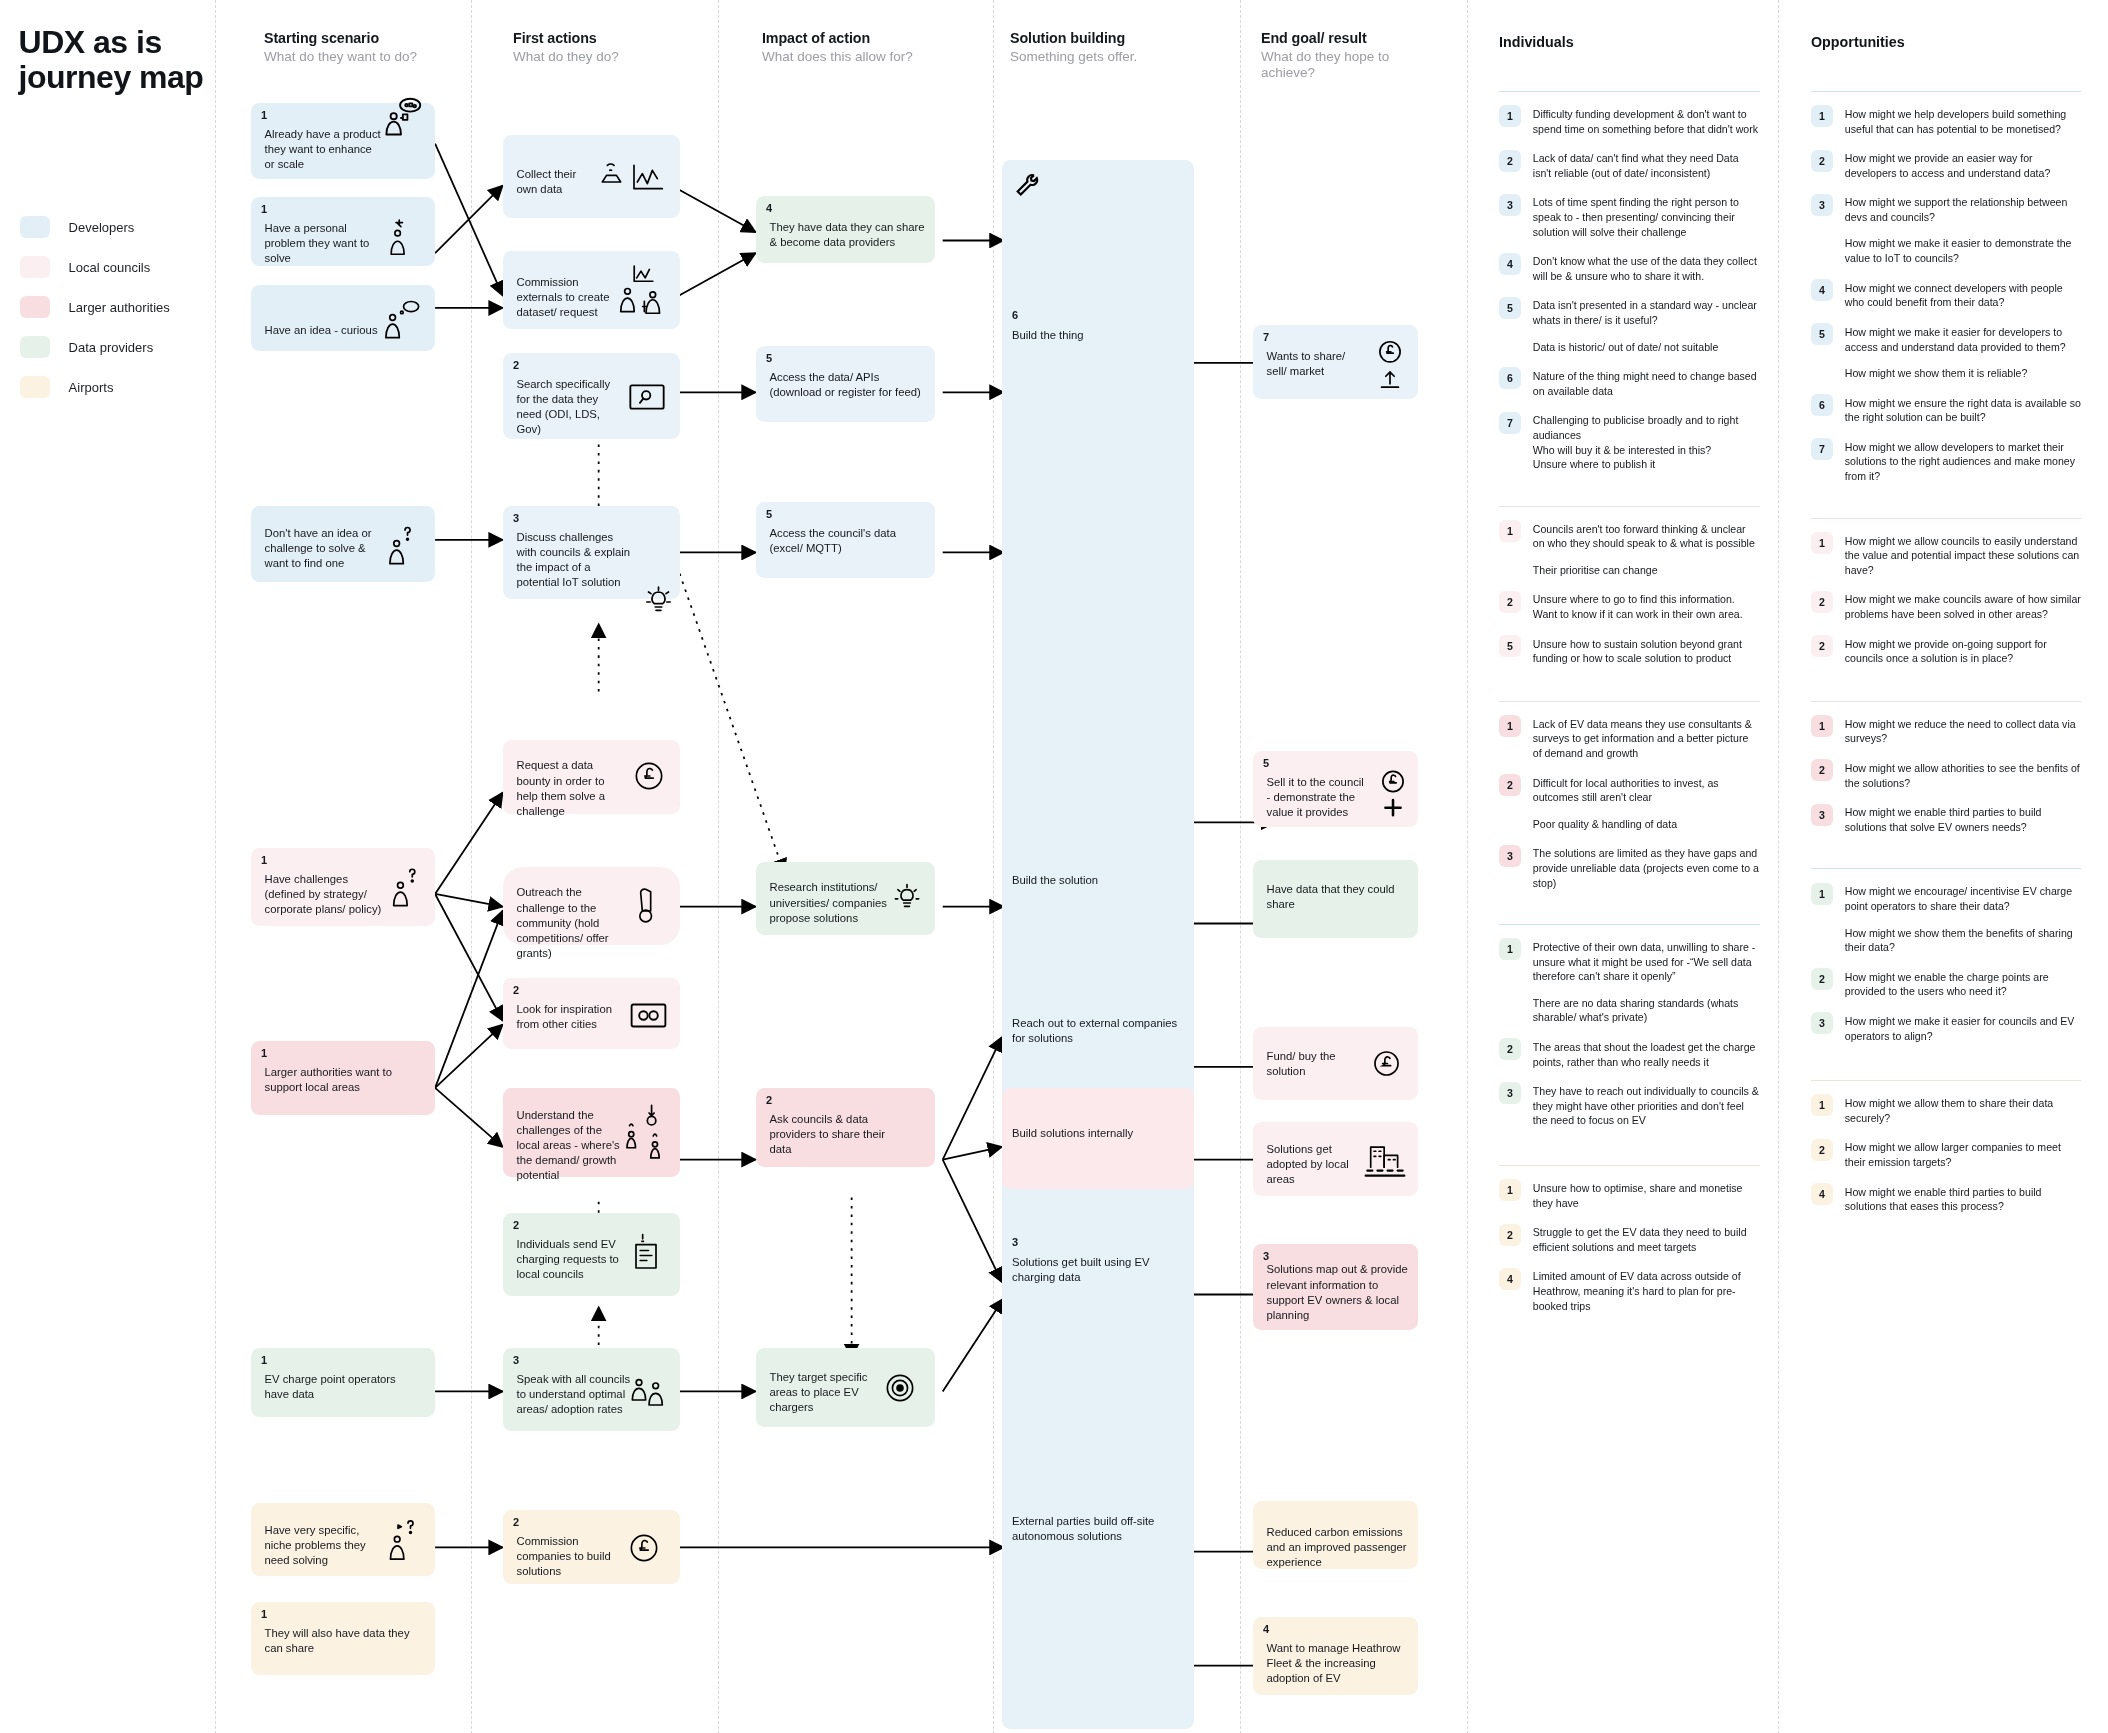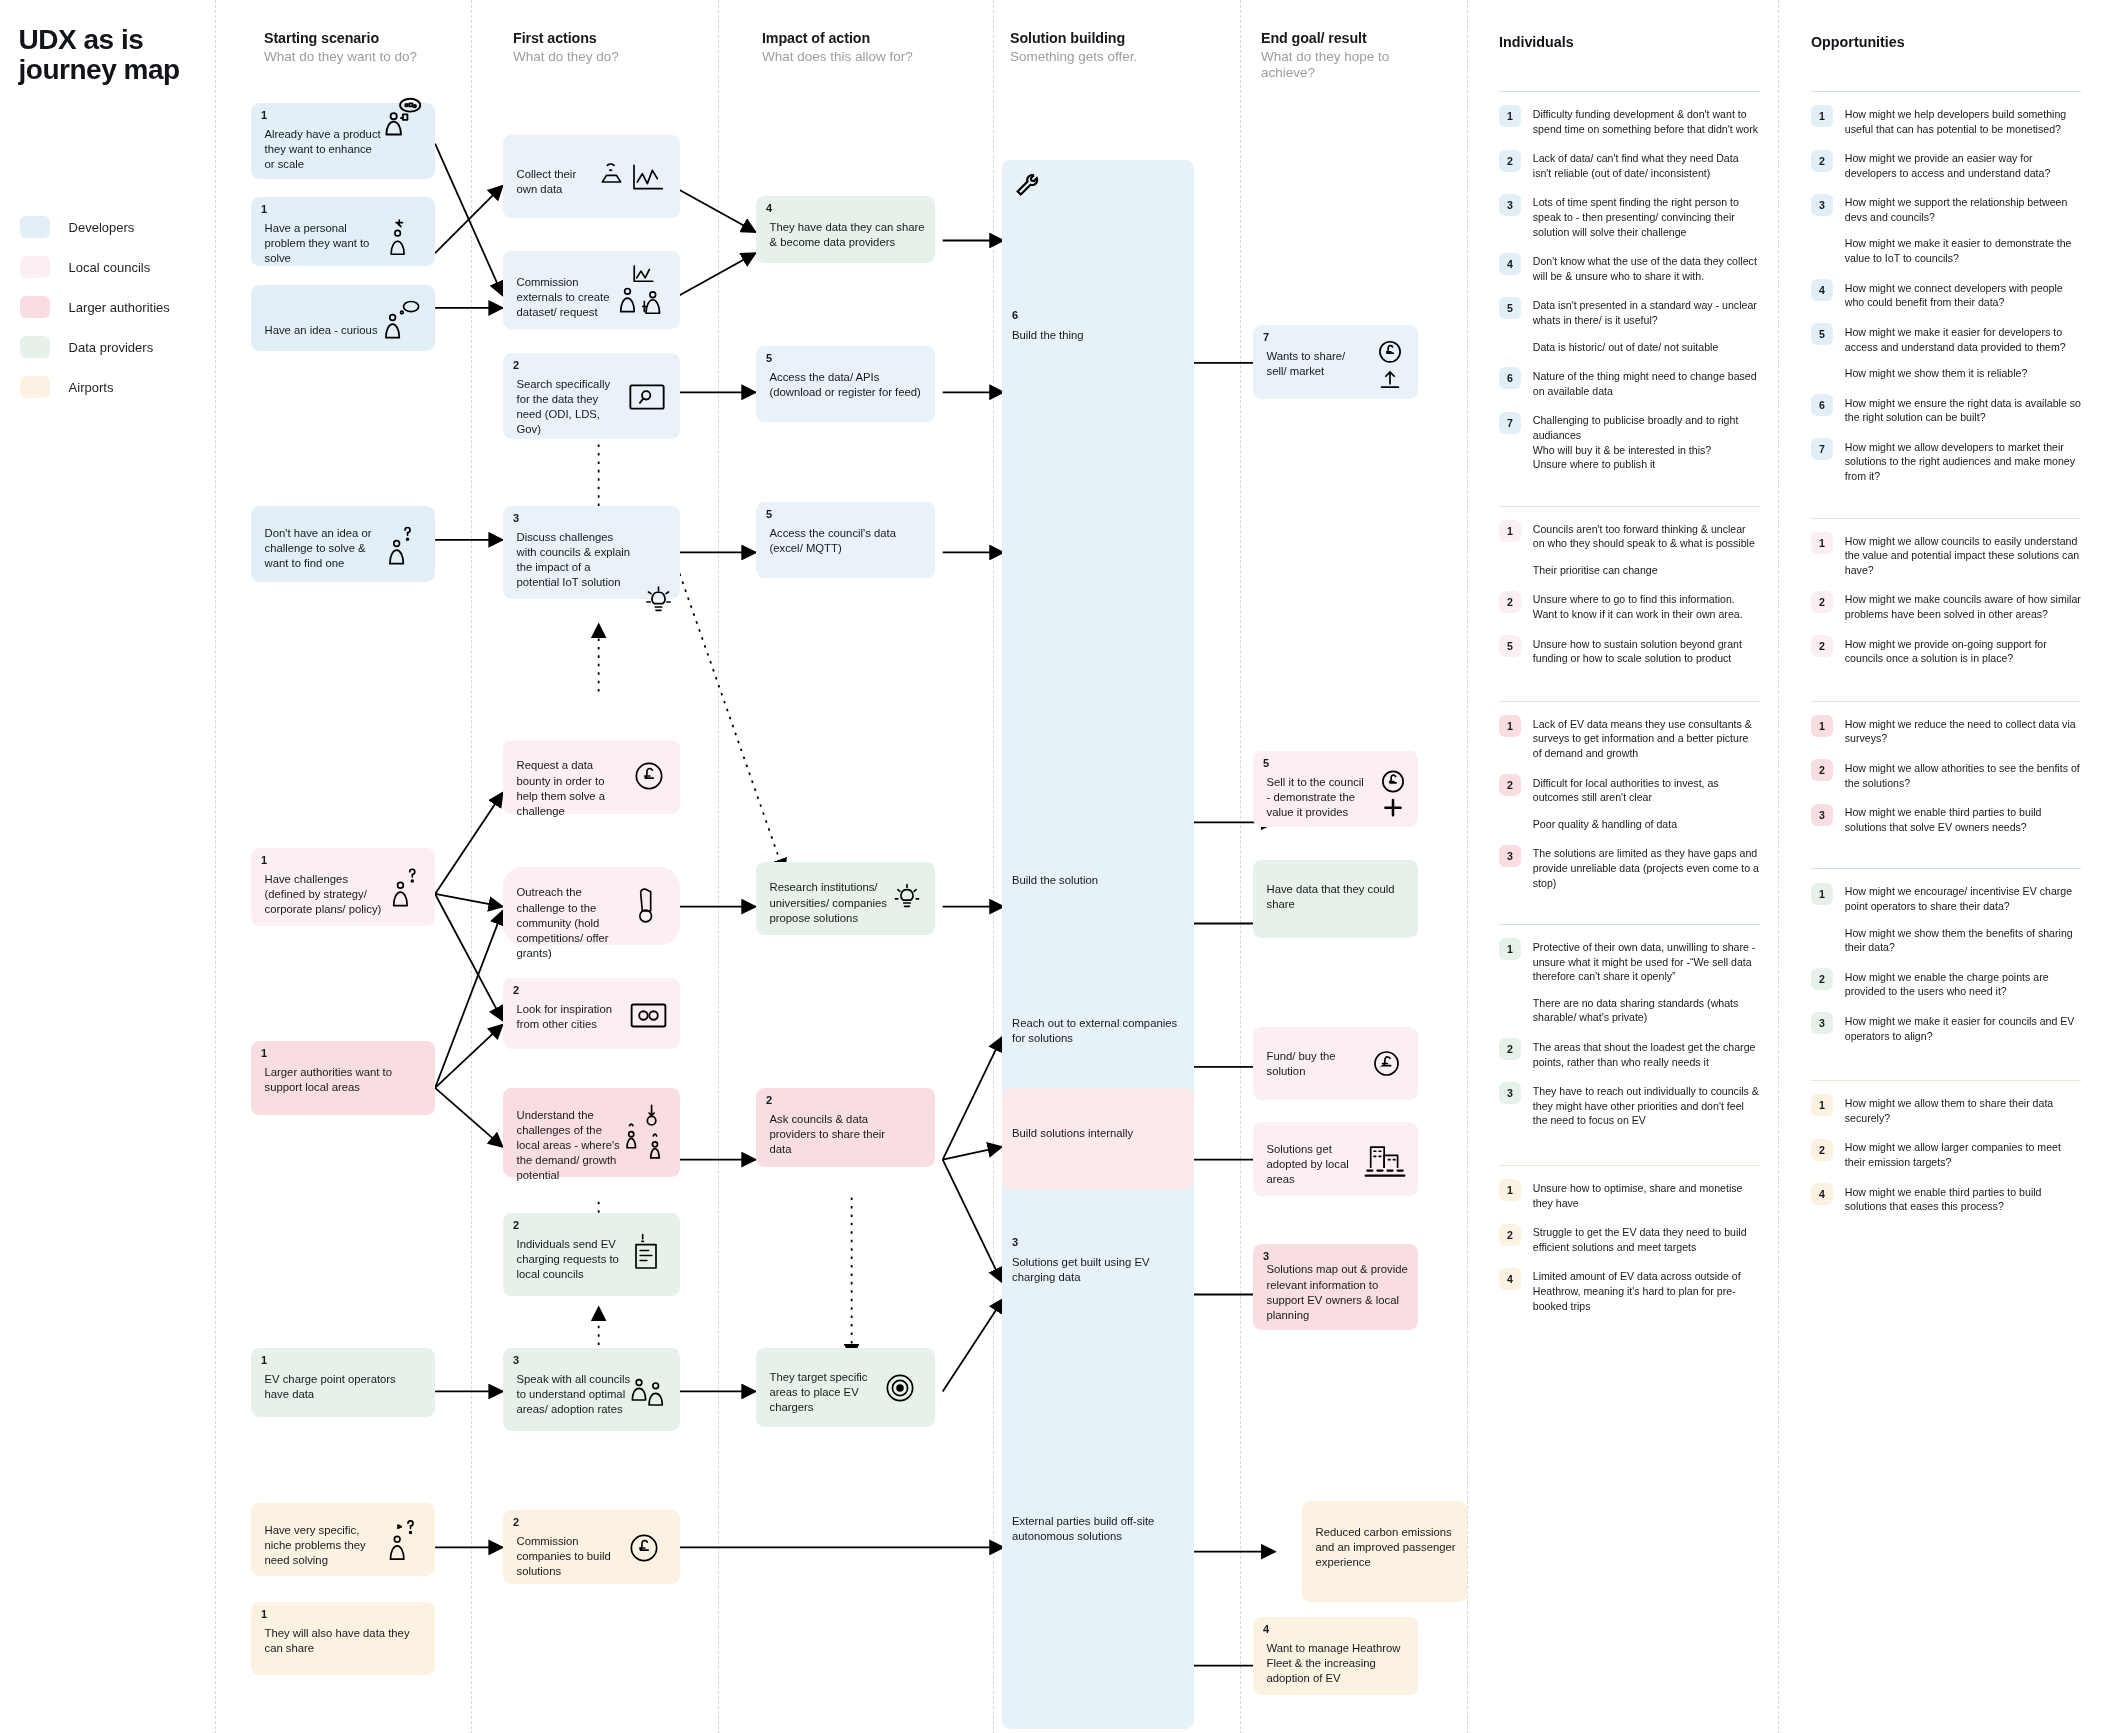--- a/index.html
+++ b/index.html
@@ -14,21 +14,21 @@
 
   
   .col-rule {
     position: absolute; top: 0; bottom: 0; width: 0;
     border-left: 1.3px dashed #d8d8d8;
   }
 
   
   .title {
     position: absolute; left: 18.6px; top: 25px; width: 186px;
-    font-size: 28px; font-weight: 700; line-height: 1.08;
+    font-size: 32px; font-weight: 700; line-height: 1.08;
     letter-spacing: -0.5px;
   }
 
   
   .legend { position: absolute; left: 20px; top: 207px; width: 202px; }
   .legend-row { display: flex; align-items: center; height: 40px; }
   .legend-swatch {
     width: 30px; height: 22px; border-radius: 5.9px; margin-right: 18.6px; flex: none;
   }
   .legend-label { font-size: 13px; color: #1d2024; }
@@ -565,21 +565,21 @@
         <path d="M6 34h6M18 34h6M30 34h6M42 34h6M4 40h46" stroke-width="2.6"></path>
       </svg>
     </span>
   </div>
 
   <div class="card c-auth has-num" style="left:1253px; top:1244px; width:165px; height:86px;">
     <span class="num">3</span>
     <div class="body" style="width:143px;margin-top:6.7px">Solutions map out &amp; provide relevant information to support EV owners &amp; local planning</div>
   </div>
 
-  <div class="card c-air" style="left:1302px; top:1501px; width:165px; height:101px;">
+  <div class="card c-air" style="left:1253px; top:1501px; width:165px; height:68px;">
     <div class="body" style="width:143px;margin-top:11.8px">Reduced carbon emissions and an improved passenger experience</div>
   </div>
 
   <div class="card c-air has-num" style="left:1253px; top:1617px; width:165px; height:78px;">
     <span class="num">4</span>
     <div class="body" style="width:143px">Want to manage Heathrow Fleet &amp; the increasing adoption of EV</div>
   </div>
 
   <div class="panel-head" style="left:1499px; top:34px;">Individuals</div>
   <div class="panel" id="challenges-panel" style="left:1499px; top:91px; width:261px;">

